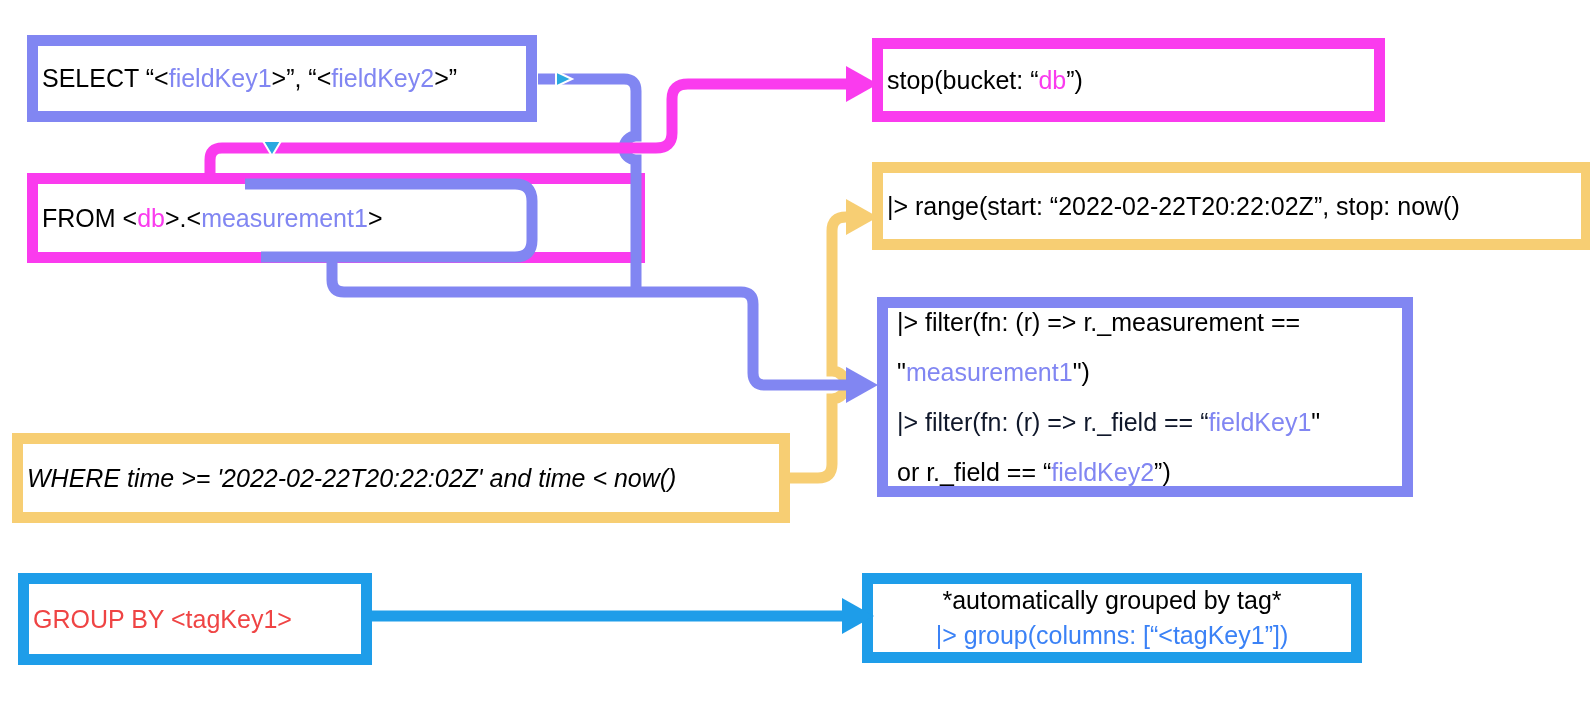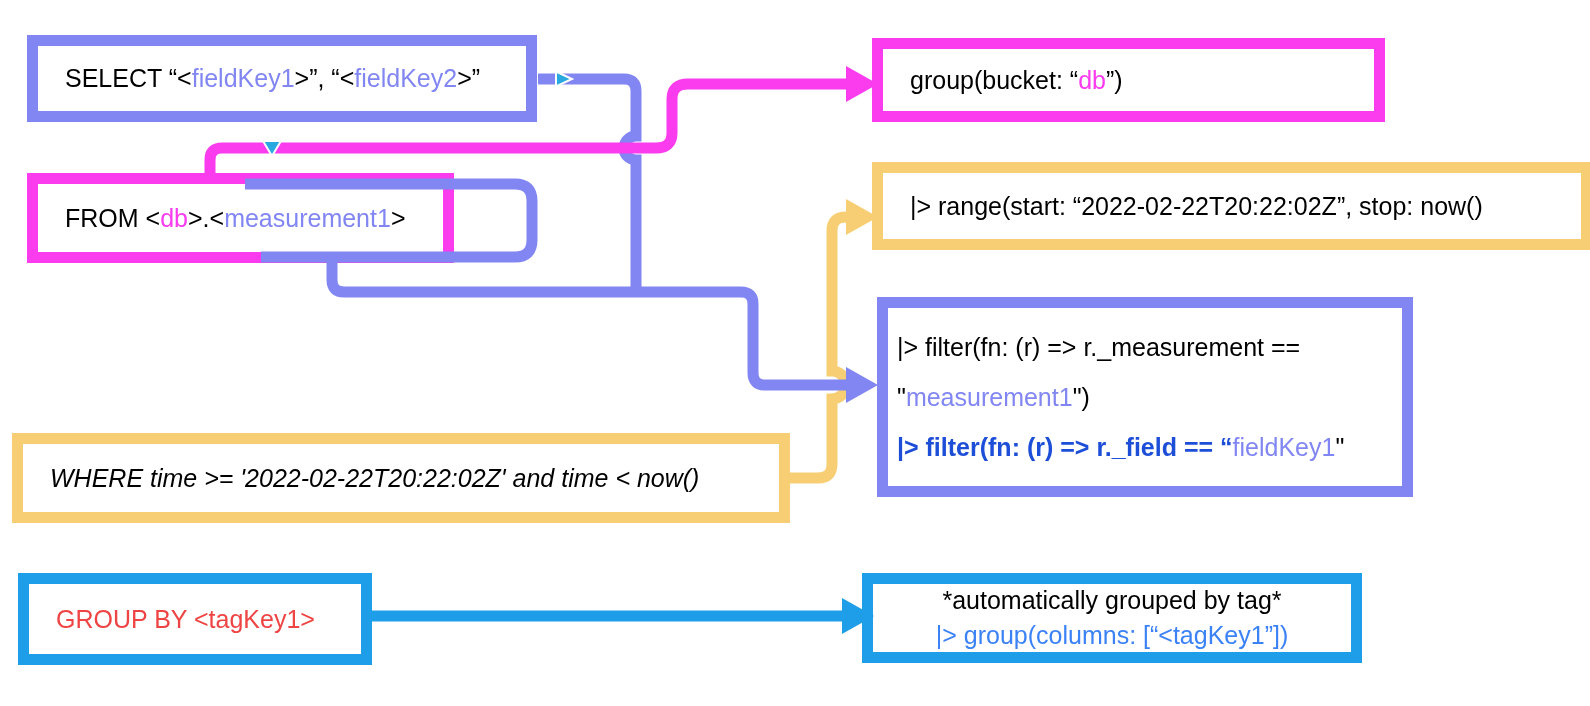--- a/index.html
+++ b/index.html
@@ -14,28 +14,28 @@
     position:absolute;
     box-sizing:border-box;
     background:#ffffff;
     display:flex;
     align-items:center;
     font-size:25px;
     color:var(--ink);
     white-space:nowrap;
     z-index:1;
   }
-  .box .pad{padding-left:27px;}
+  .box .pad{padding-left:4px;}
   .b-purple{border:11px solid var(--purple);}
   .b-magenta{border:11px solid var(--magenta);}
   .b-yellow{border:11px solid var(--yellow);}
   .b-blue{border:11px solid var(--blue);}
 
   #select-box{left:27px;top:35px;width:510px;height:87px;}
-  #from-box{left:27px;top:173px;width:427px;height:90px;}
+  #from-box{left:27px;top:173px;width:618px;height:90px;}
   #where-box{left:12px;top:433px;width:778px;height:90px;font-style:italic;}
   #groupby-box{left:18px;top:573px;width:354px;height:92px;}
 
   #fluxfrom-box{left:872px;top:38px;width:513px;height:84px;}
   #fluxrange-box{left:872px;top:162px;width:720px;height:88px;}
   #fluxfilter-box{left:877px;top:297px;width:536px;height:200px;
     flex-direction:column;align-items:flex-start;justify-content:center;gap:12px;}
   #fluxfilter-box .fline{line-height:38px;padding-left:9px;}
   #fluxgroup-box{left:862px;top:573px;width:500px;height:90px;
     flex-direction:column;align-items:center;justify-content:center;}
@@ -71,31 +71,32 @@
 
   <div class="box b-yellow" id="where-box">
     <span class="pad"><span style="color: rgb(0, 0, 0);">WHERE time &gt;= '2022-02-22T20:22:02Z' and time &lt; now()</span></span>
   </div>
 
   <div class="box b-blue" id="groupby-box">
     <span class="pad"><span style="color: #ef4444;">GROUP BY &lt;tagKey1&gt;</span></span>
   </div>
 
   <div class="box b-magenta" id="fluxfrom-box">
-    <span class="pad"><span style="color: rgb(0, 0, 0);">group(bucket: “</span><span style="color: rgb(250, 59, 238);">db</span><span style="color: rgb(0, 0, 0);">”)</span></span>
+    <span class="pad"><span style="color: rgb(0, 0, 0);">stop(bucket: “</span><span style="color: rgb(250, 59, 238);">db</span><span style="color: rgb(0, 0, 0);">”)</span></span>
   </div>
 
   <div class="box b-yellow" id="fluxrange-box">
     <span class="pad"><span style="color: rgb(0, 0, 0);">|&gt; range(start: “2022-02-22T20:22:02Z”, stop: now()</span></span>
   </div>
 
   <div class="box b-purple" id="fluxfilter-box">
     <div class="fline"><span style="color: rgb(0, 0, 0);">|&gt; filter(fn: (r) =&gt; r._measurement ==</span></div>
     <div class="fline"><span style="color: rgb(0, 0, 0);">"</span><span style="color: rgb(129, 134, 242);">measurement1</span><span style="color: rgb(0, 0, 0);">")</span></div>
-    <div class="fline"><span style="color: #1d4ed8; font-weight: bold;">|&gt; filter(fn: (r) =&gt; r._field == “</span><span style="color: rgb(129, 134, 242);">fieldKey1</span><span style="color: rgb(0, 0, 0);">"</span></div>
+    <div class="fline"><span style="color: #0f172a;">|&gt; filter(fn: (r) =&gt; r._field == “</span><span style="color: rgb(129, 134, 242);">fieldKey1</span><span style="color: rgb(0, 0, 0);">"</span></div>
+    <div class="fline"><span style="color: rgb(0, 0, 0);">or r._field == “</span><span style="color: rgb(129, 134, 242);">fieldKey2</span><span style="color: rgb(0, 0, 0);">”)</span></div>
   </div>
 
   <div class="box b-blue" id="fluxgroup-box">
     <div class="gline"><span style="color: rgb(0, 0, 0);">*automatically grouped by tag*</span></div>
     <div class="gline"><span style="color: #3b82f6;">|&gt; group(columns: [“&lt;tagKey1”])</span></div>
   </div>
 
   <svg class="wires" width="1590" height="706" viewBox="0 0 1590 706">
 
     <path class="wire stroke-yellow" d="M790 478 H818 Q832 478 832 464 V399 A14 14 0 0 0 832 371 V231 Q832 217 846 217 H848"></path>

